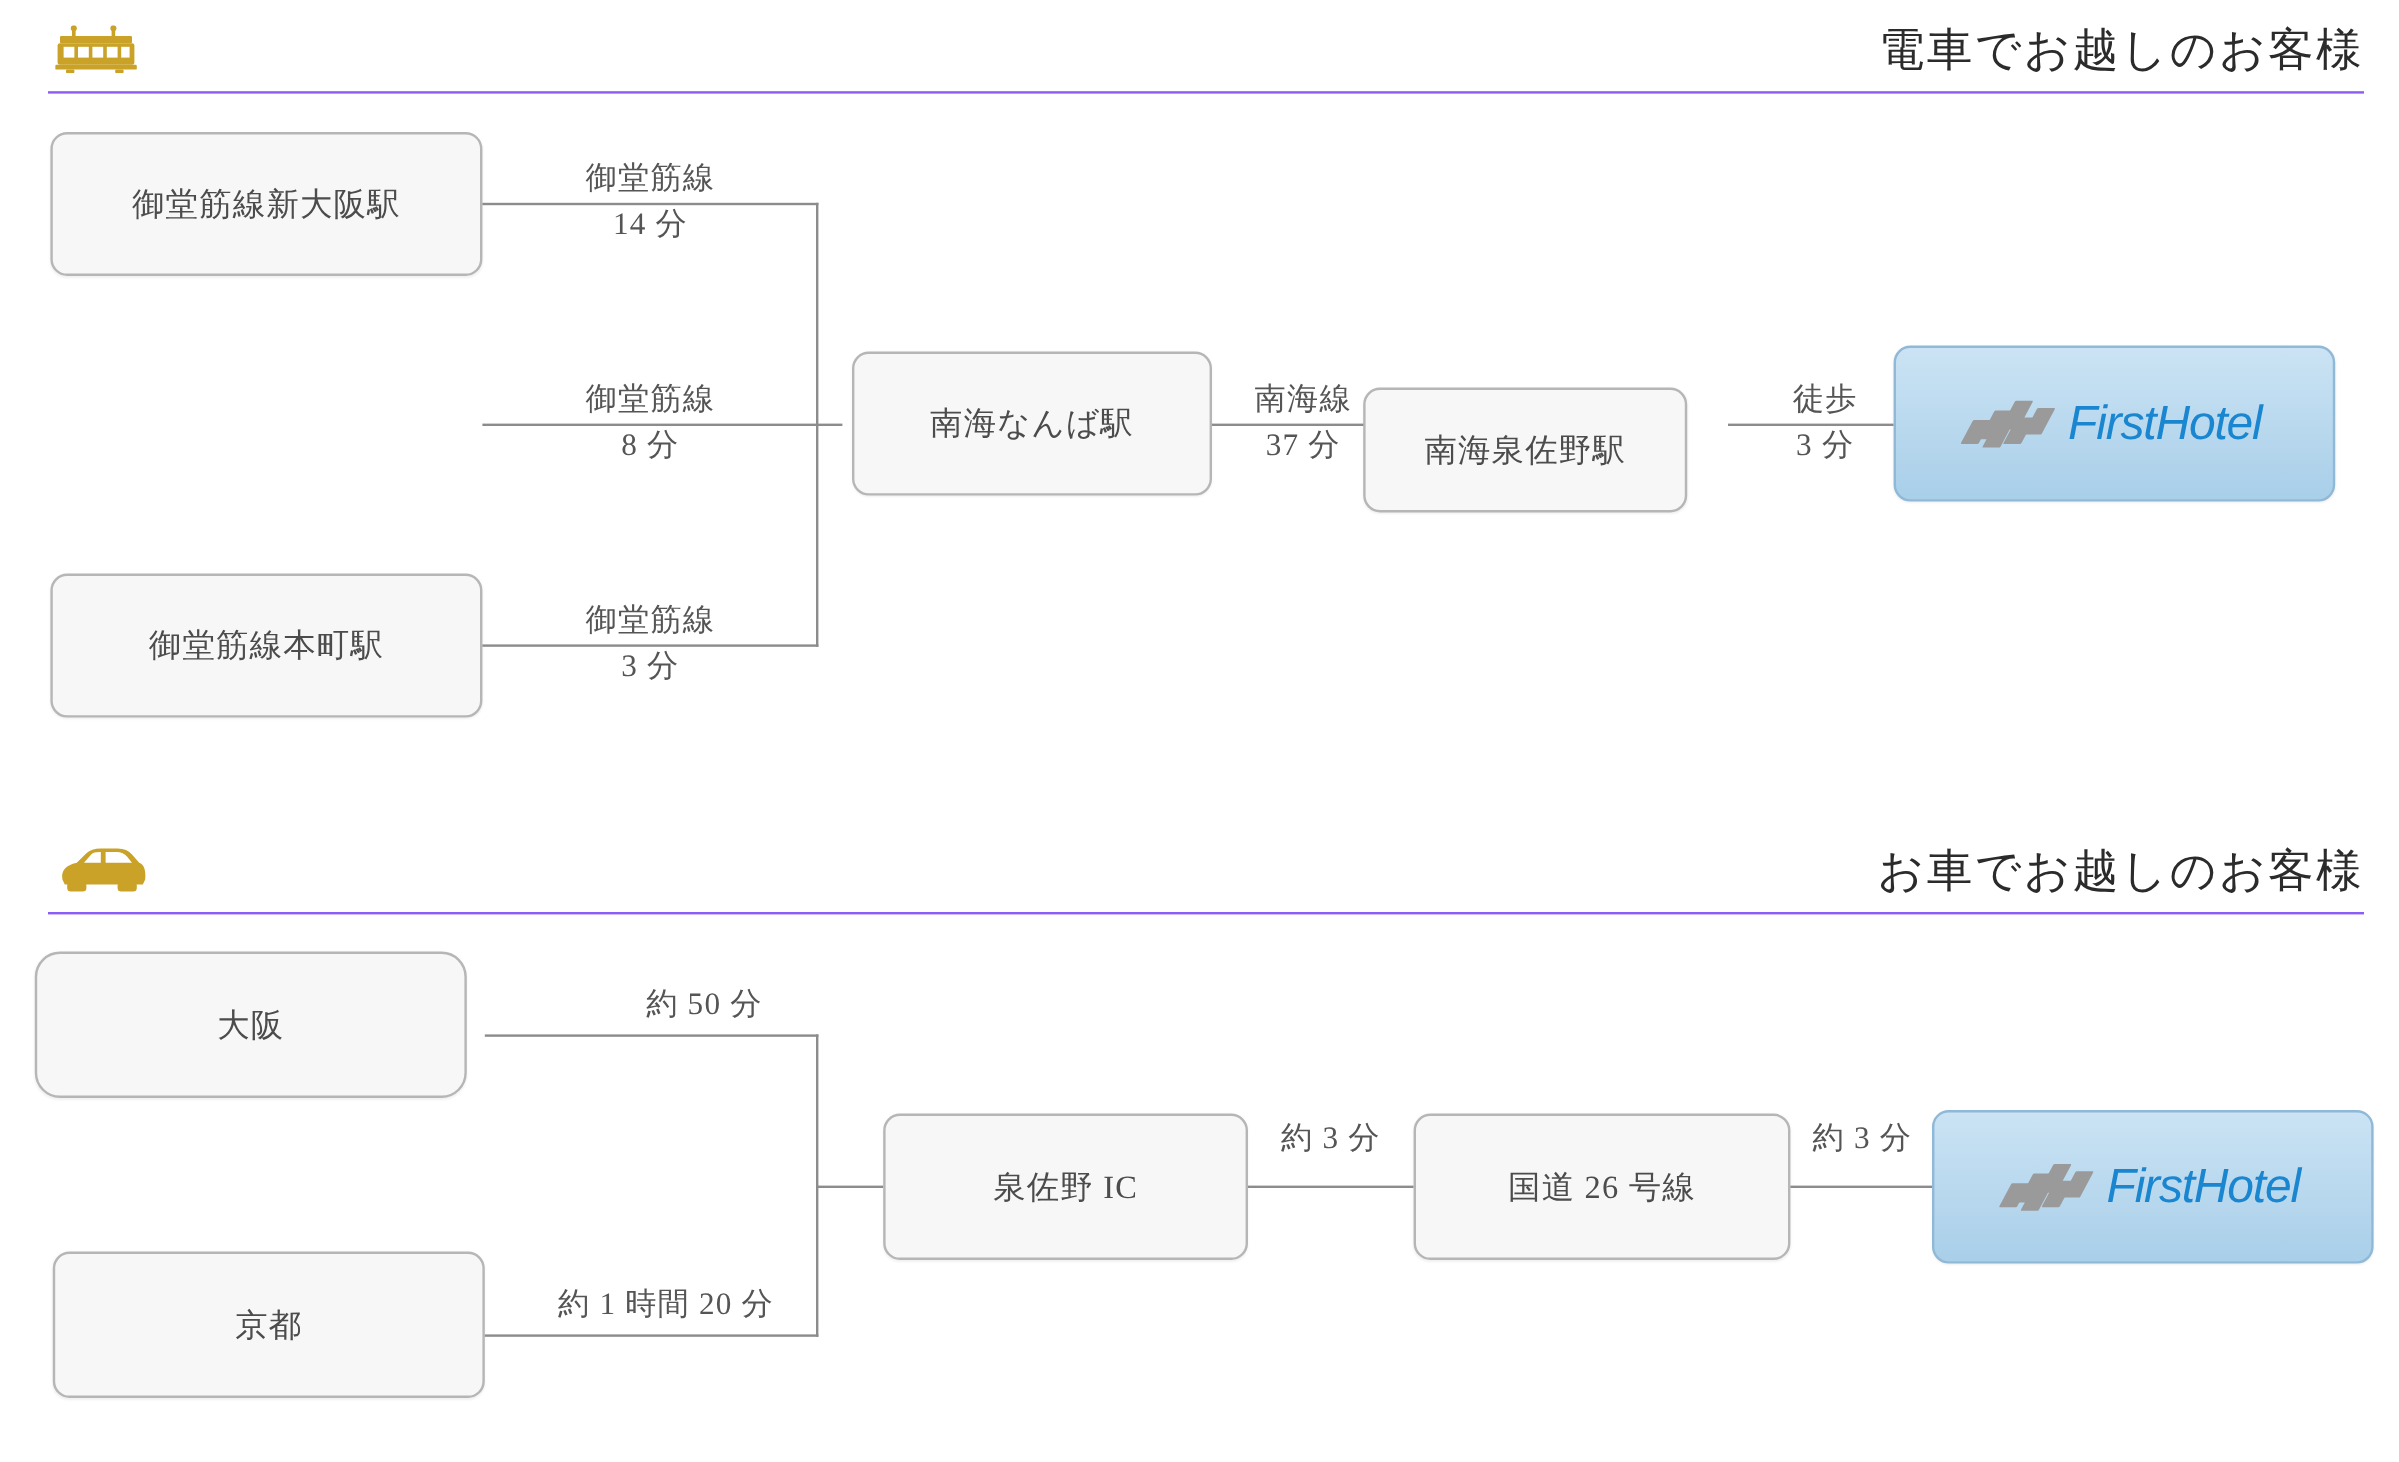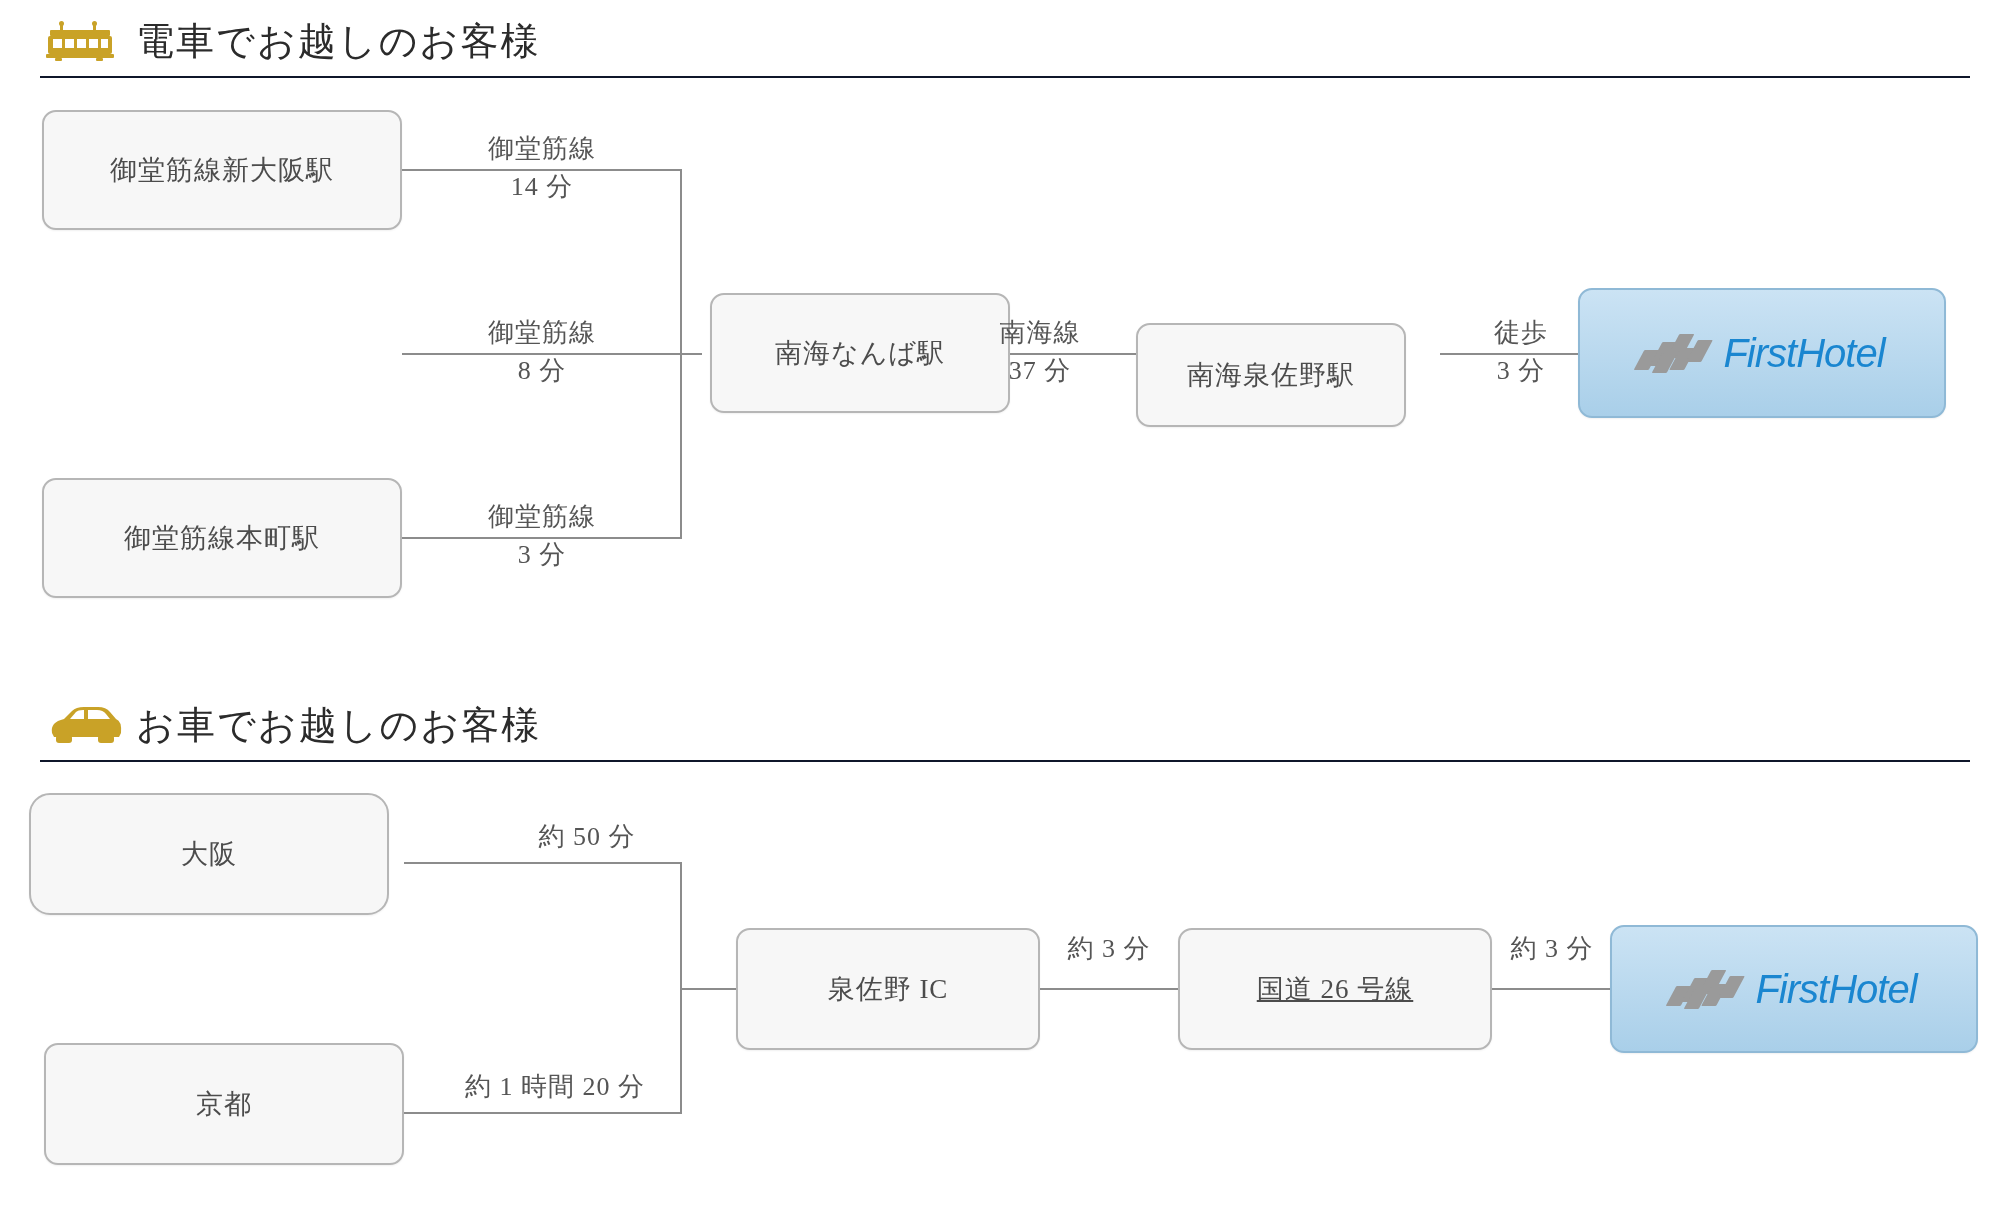--- a/index.html
+++ b/index.html
@@ -23,22 +23,23 @@
   }
 
   
   .section-head {
     position: absolute;
     left: 40px;
     width: 1930px;
     height: 72px;
     display: flex;
     align-items: center;
-    border-bottom: 2px solid #0f172a;
+    border-bottom: 2px solid #8b5cf6;
     box-sizing: border-box;
+    justify-content: space-between;
   }
   .section-head .icon-wrap {
     width: 96px;
     flex: 0 0 96px;
     display: flex;
     align-items: center;
     justify-content: flex-start;
     padding-left: 6px;
     box-sizing: border-box;
   }
@@ -182,21 +183,21 @@
     <span class="top">御堂筋線</span>
     <span class="bot">8 分</span>
   </div>
   <div class="edge-label" style="left:402px; top:498px; width:280px;">
     <span class="top">御堂筋線</span>
     <span class="bot">3 分</span>
   </div>
 
   <div class="node" style="left:710px; top:293px; width:300px; height:120px;">南海なんば駅</div>
   <div class="line-h" style="left:1010px; top:353px; width:160px;"></div>
-  <div class="edge-label" style="left:950px; top:314px; width:180px;">
+  <div class="edge-label" style="left:996px; top:314px; width:180px;">
     <span class="top">南海線</span>
     <span class="bot">37 分</span>
   </div>
 
   <div class="node" style="left:1136px; top:293px; width:270px; height:104px;margin-top:30px;">南海泉佐野駅</div>
   <div class="line-h" style="left:1440px; top:353px; width:138px;"></div>
   <div class="edge-label" style="left:1438px; top:314px; width:142px;padding-left:12px;">
     <span class="top">徒歩</span>
     <span class="bot">3 分</span>
   </div>
@@ -248,21 +249,21 @@
     <span class="bot">約 1 時間 20 分</span>
   </div>
 
   <div class="line-h" style="left:680px; top:988px; width:56px;"></div>
   <div class="node" style="left:736px; top:928px; width:304px; height:122px;">泉佐野 IC</div>
   <div class="line-h" style="left:1040px; top:988px; width:138px;"></div>
   <div class="edge-label" style="left:1038px; top:930px; width:142px;">
     <span class="bot">約 3 分</span>
   </div>
 
-  <div class="node" style="left:1178px; top:928px; width:314px; height:122px;text-decoration:underline;">国道 26 号線</div>
+  <div class="node" style="left:1178px; top:928px; width:314px; height:122px;">国道 26 号線</div>
   <div class="line-h" style="left:1492px; top:988px; width:120px;"></div>
   <div class="edge-label" style="left:1490px; top:930px; width:124px;">
     <span class="bot">約 3 分</span>
   </div>
 
   <div class="node hotel" style="left:1610px; top:925px; width:368px; height:128px;">
     <span class="logo">
       <span class="logo-mark">
         <i class="s1"></i>
           <i class="s2"></i>

